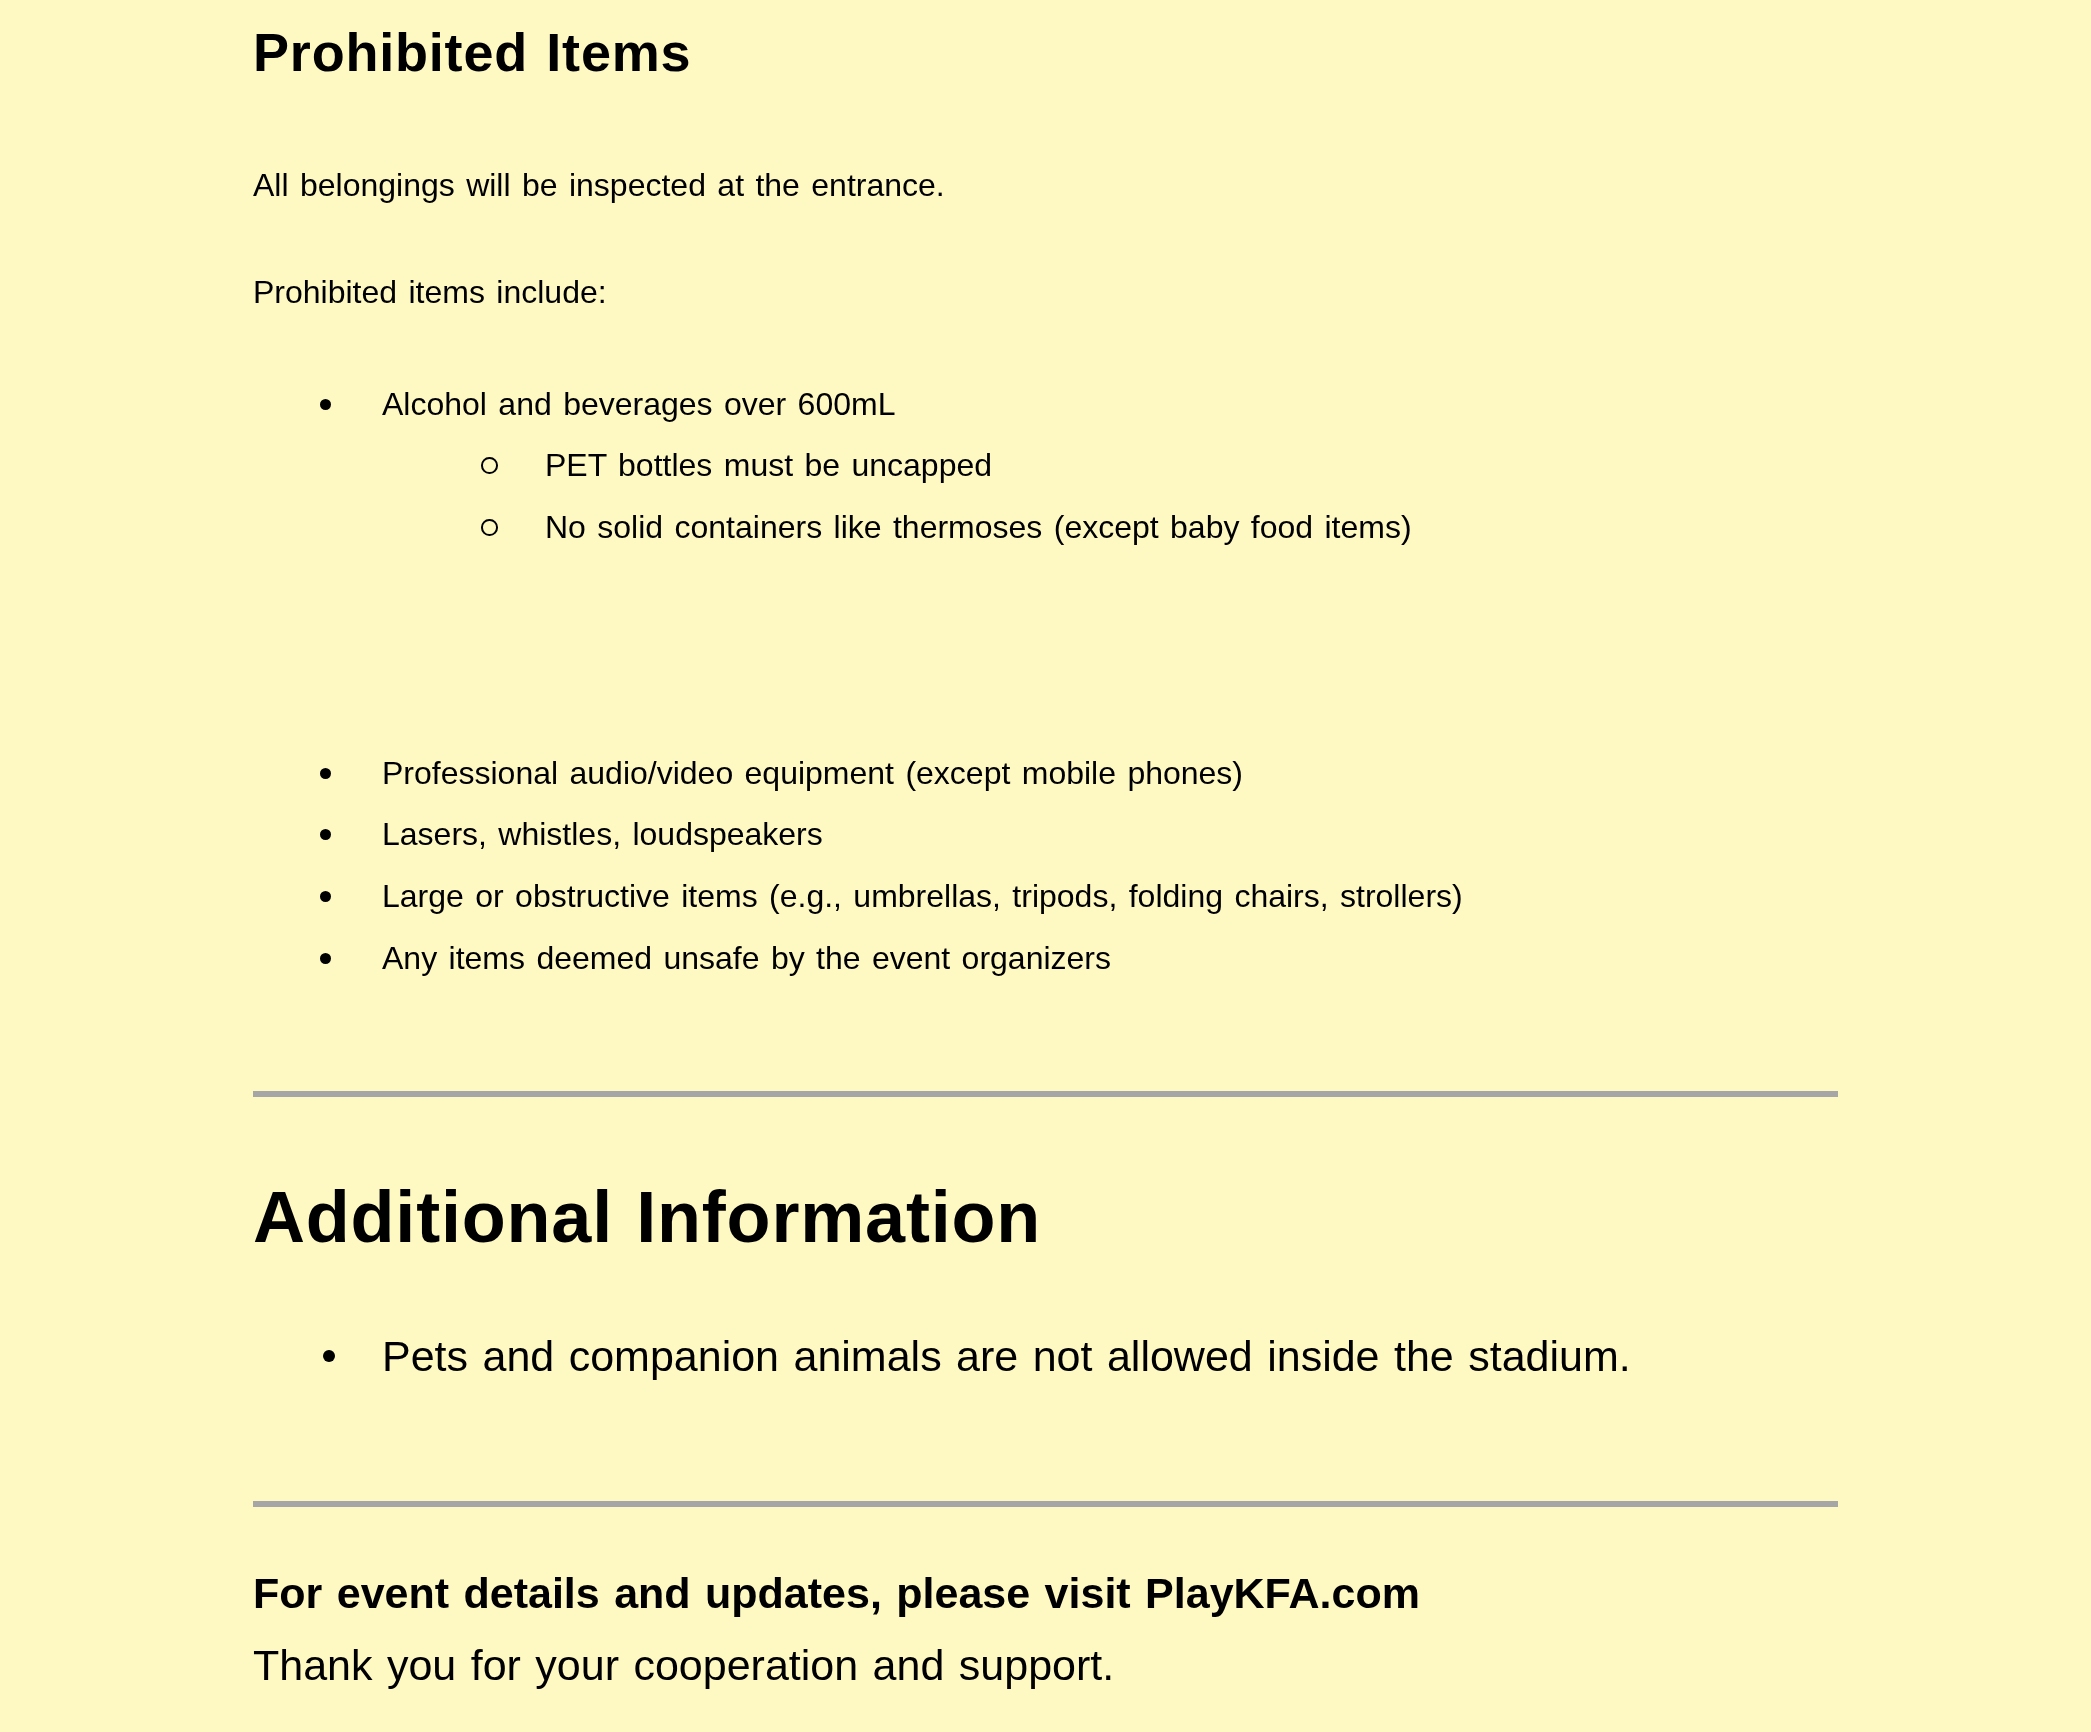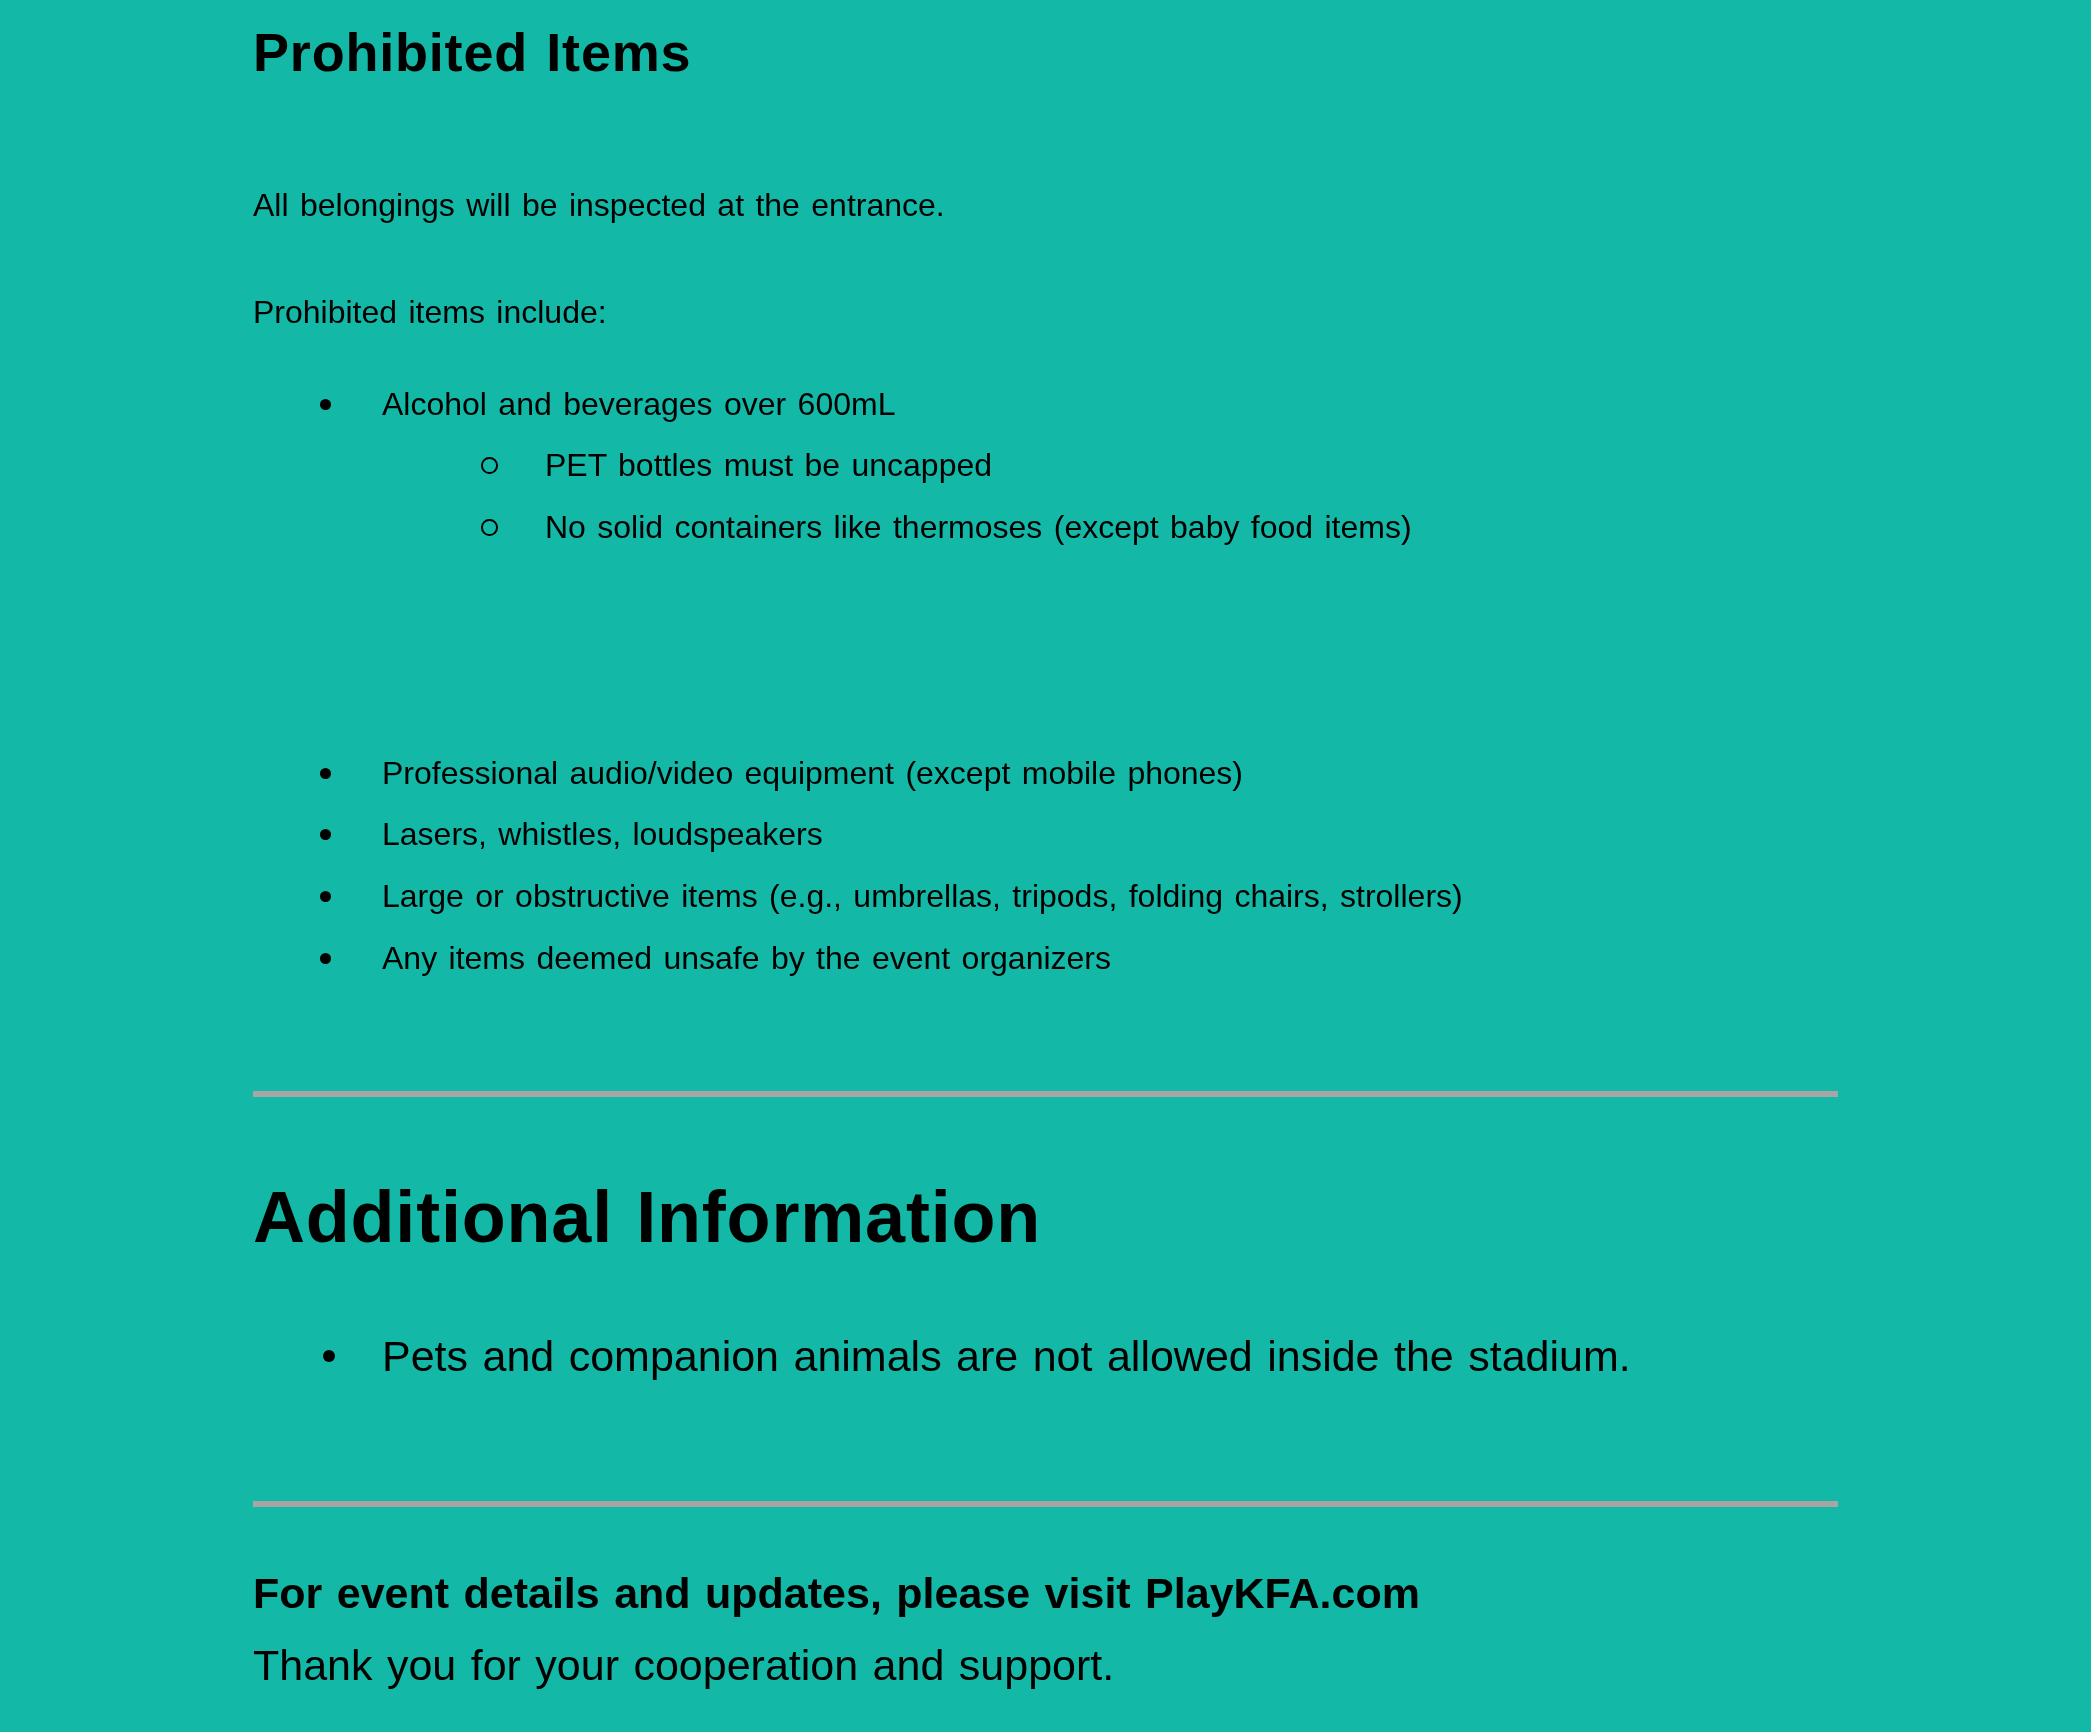--- a/index.html
+++ b/index.html
@@ -4,21 +4,21 @@
 <style>
   html, body {
     margin: 0;
     padding: 0;
     background: #ffffff;
   }
   .page {
     position: relative;
     width: 2091px;
     height: 1733px;
-    background: #14b8a6;
+    background: #fef9c3;
     overflow: hidden;
     font-family: "Liberation Sans", "DejaVu Sans", sans-serif;
     color: #000000;
     word-spacing: 2.5px;
   }
   .h1 {
     position: absolute;
     left: 253px;
     font-weight: 700;
     line-height: 1;
@@ -26,21 +26,20 @@
     white-space: nowrap;
   }
   .h1.prohibited { top: 25px; font-size: 54px; }
   .h1.additional { top: 1181px; font-size: 72px; }
   .body-text {
     position: absolute;
     left: 253px;
     font-size: 32px;
     line-height: 1.3;
     white-space: nowrap;
-    margin-top: 20px;
   }
   .intro   { top: 165px; }
   .list-label { top: 272px; }
   .li {
     position: absolute;
     font-size: 32px;
     line-height: 39px;
     white-space: nowrap;
   }
   .li.l1 { left: 382px; }

